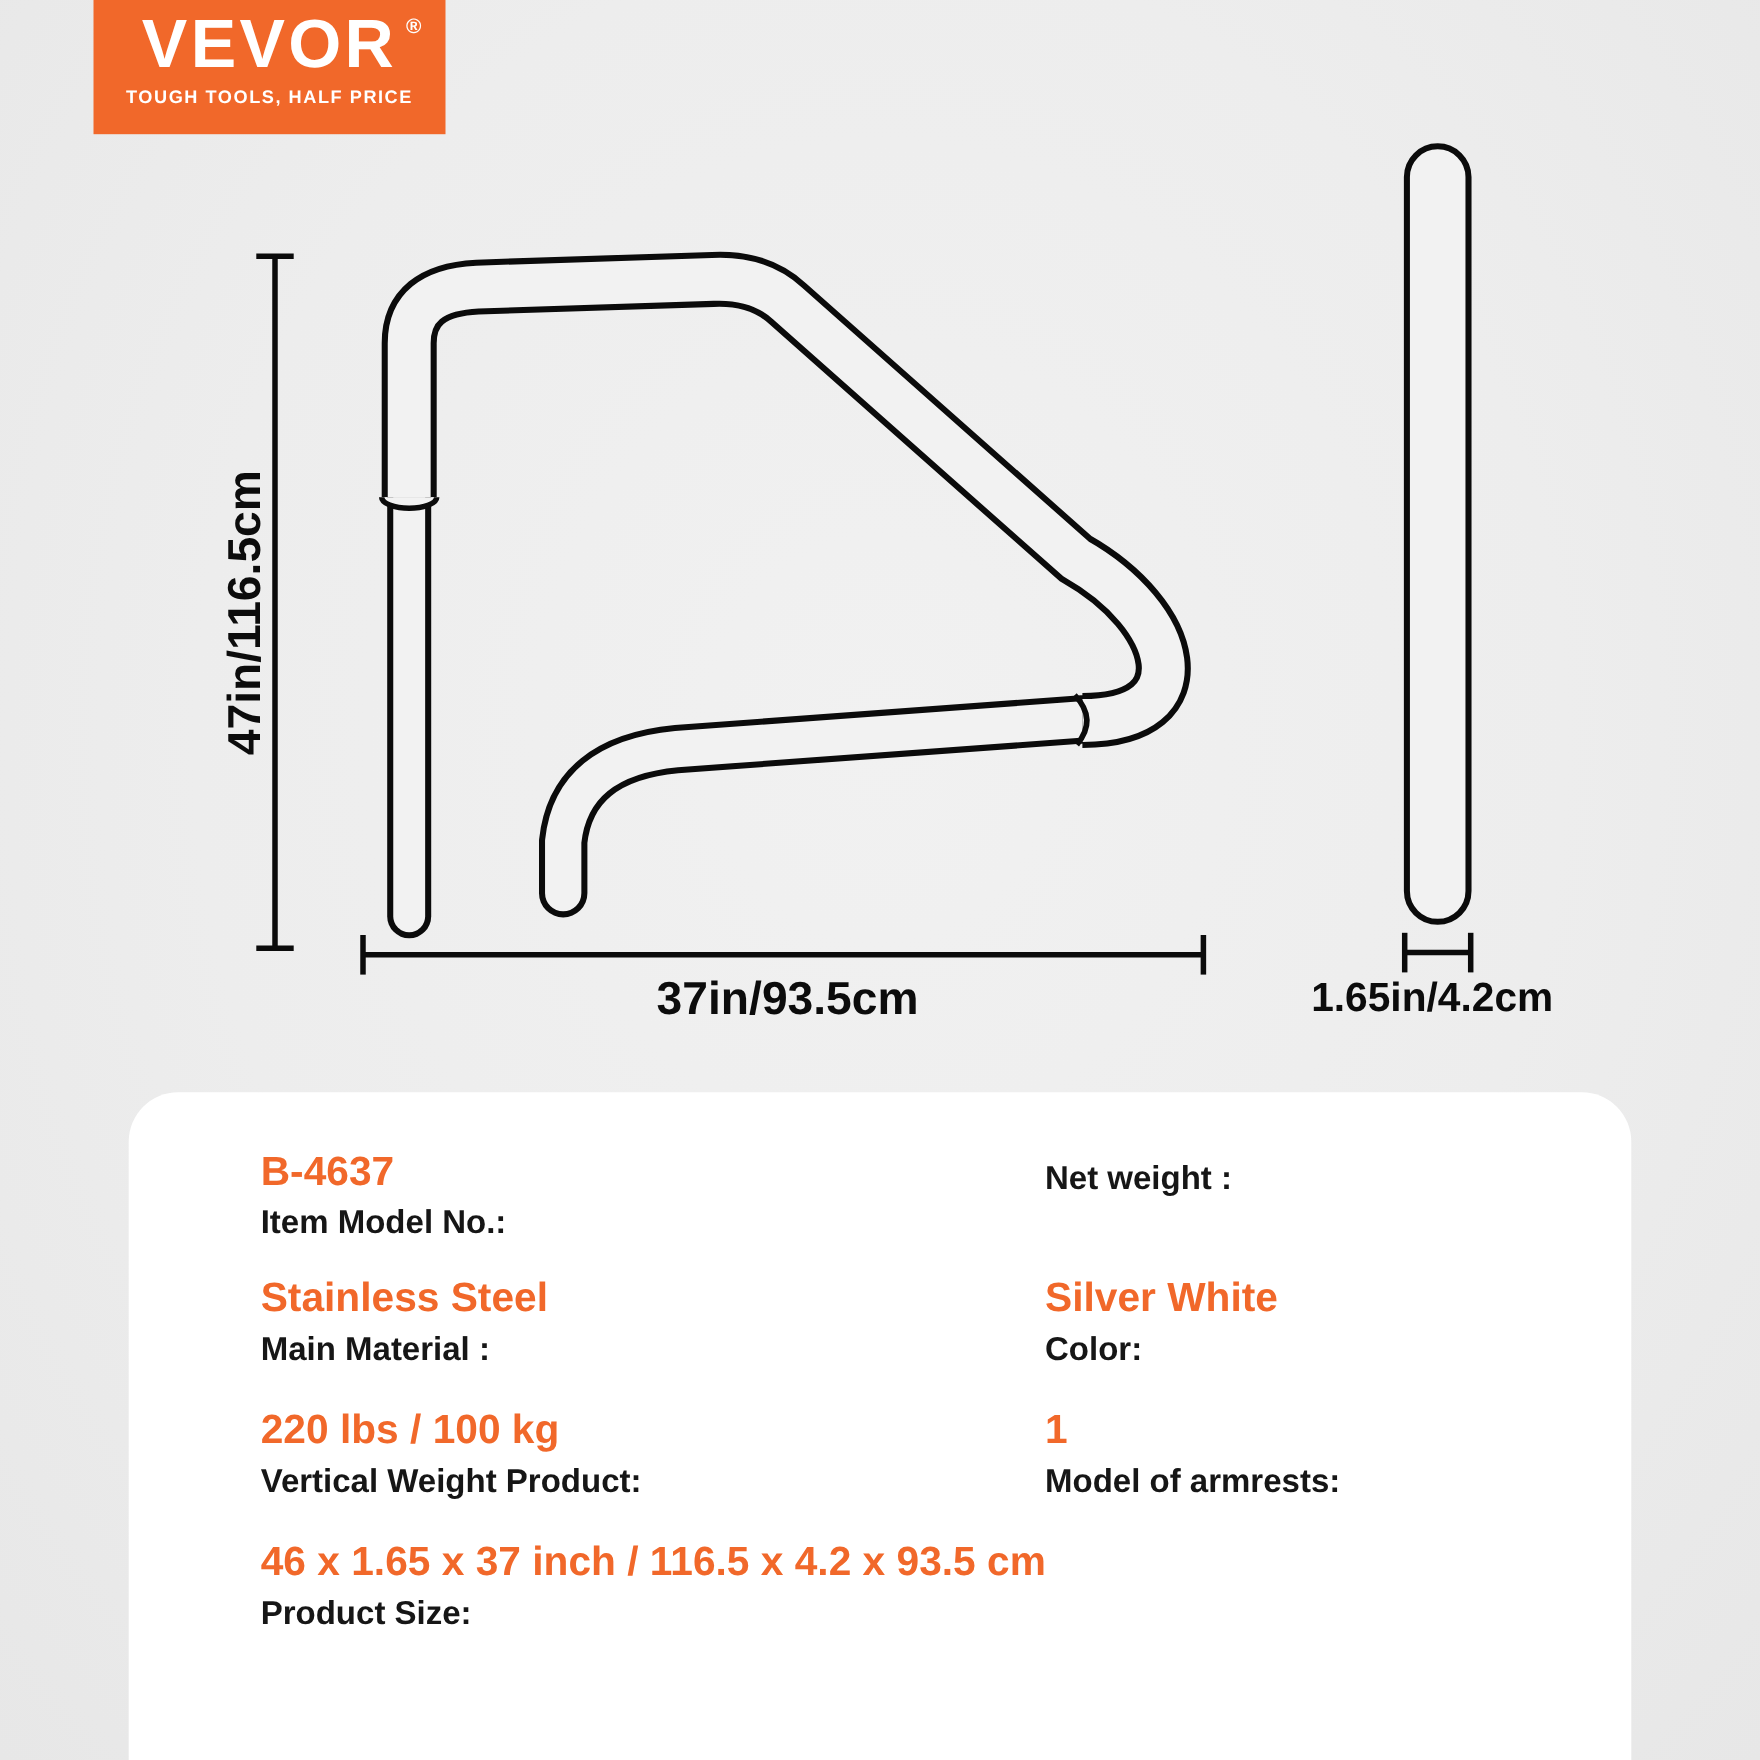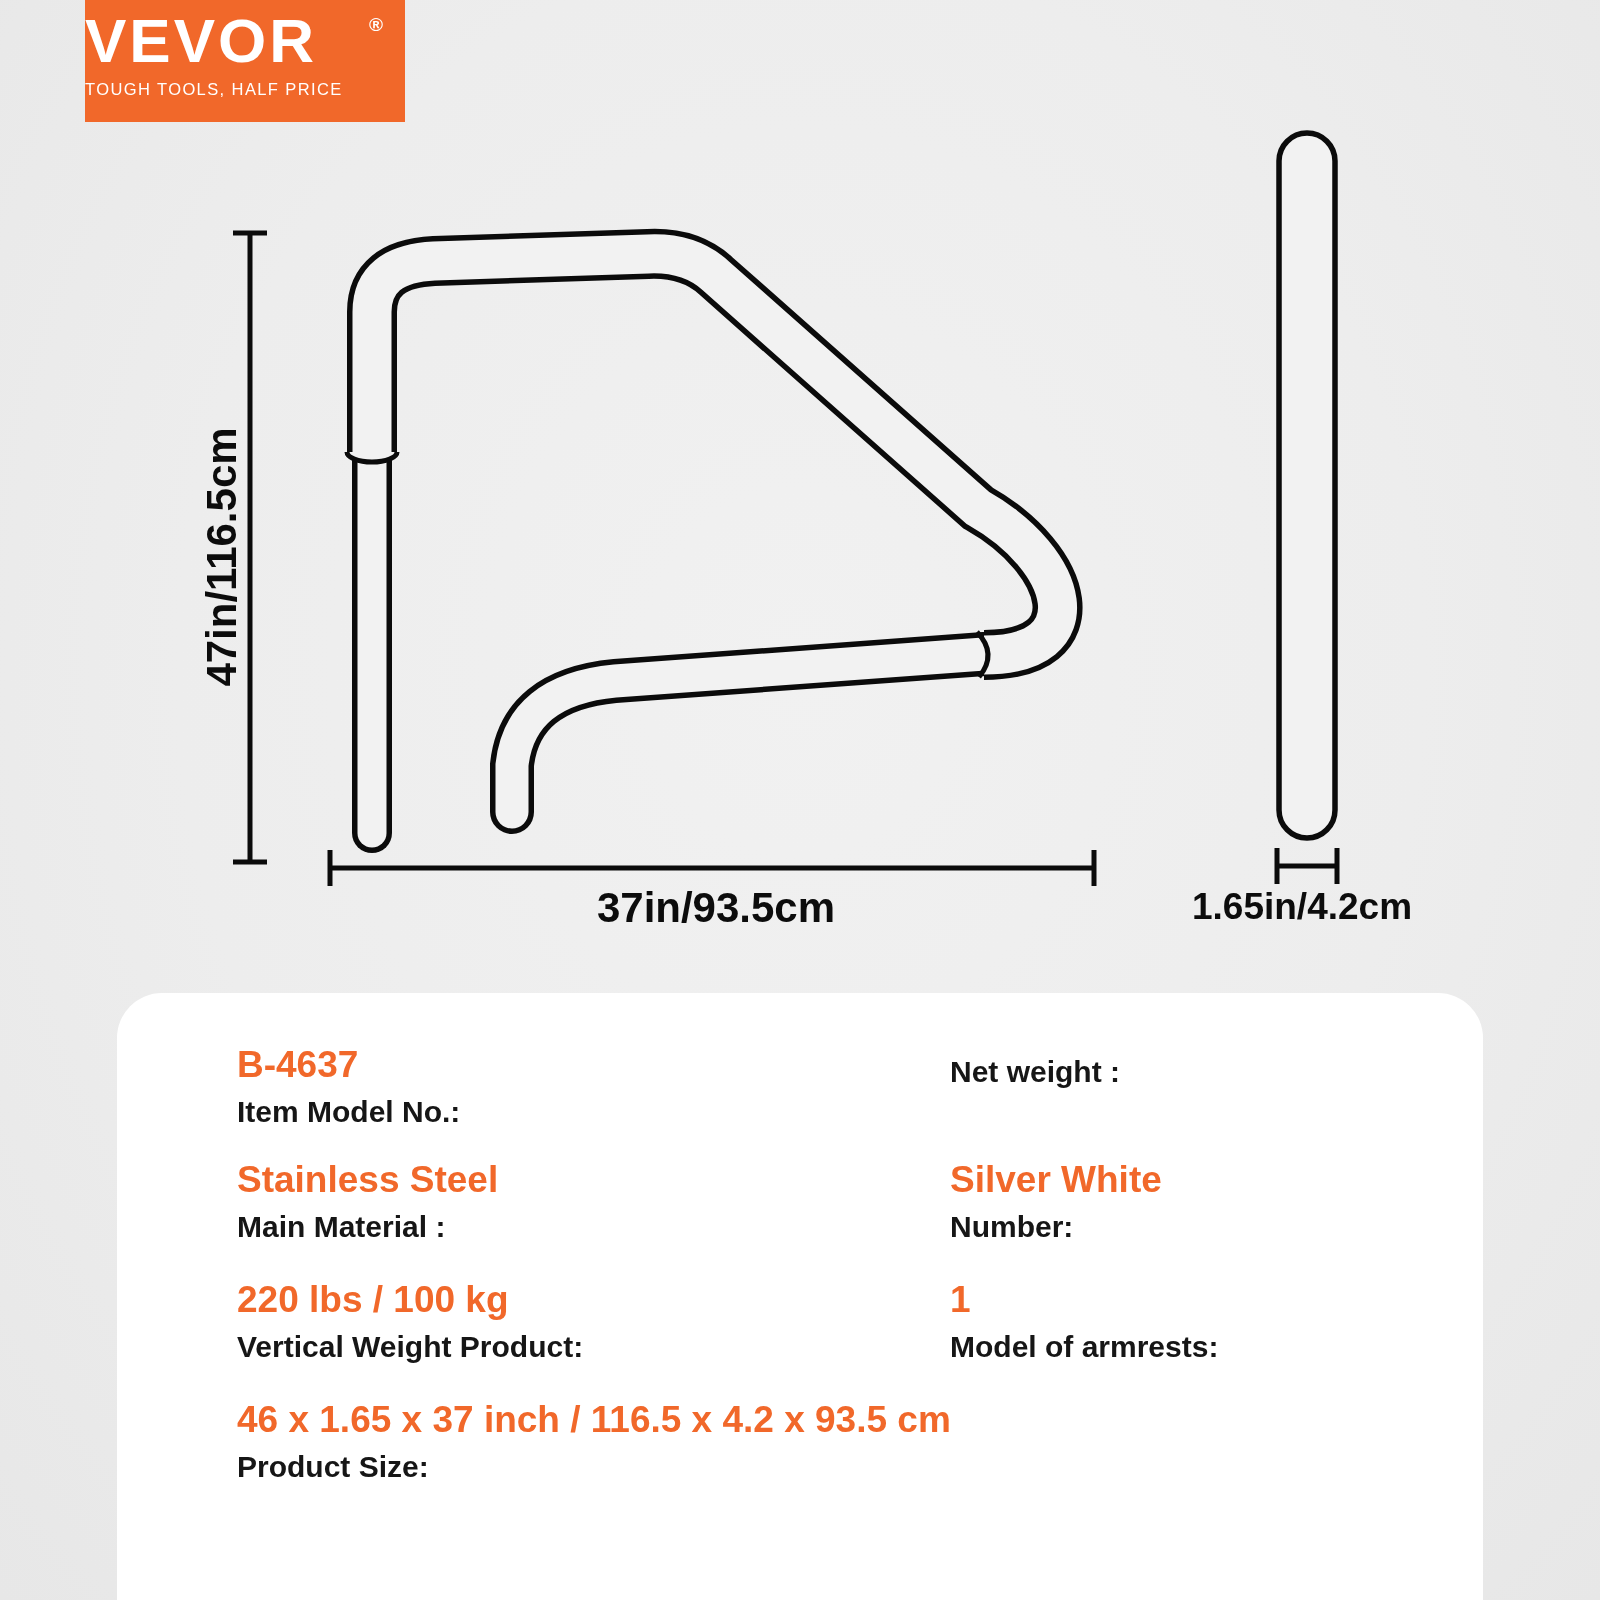--- a/index.html
+++ b/index.html
@@ -7,32 +7,32 @@
     width:1600px;height:1600px;position:relative;overflow:hidden;
     background:radial-gradient(ellipse at 50% 42%, #f1f1f1 0%, #ededed 55%, #e7e7e7 100%);
     font-family:"Liberation Sans","DejaVu Sans",sans-serif;
     -webkit-font-smoothing:antialiased;
   }
   .abs{position:absolute;}
 
   
   .logo-box{
     left:85px;top:0;width:320px;height:122px;
-    background:#f1682a;color:#fff;
+    background:#f1682a;color:#fff;text-align:center;
   }
   .logo-word{
     position:absolute;left:0;right:0;top:10px;
     font-size:62px;font-weight:900;letter-spacing:3px;line-height:62px;
   }
   .logo-reg{
     position:absolute;right:22px;top:14px;font-size:19px;font-weight:700;letter-spacing:0;
   }
   .logo-tagline{
     position:absolute;left:0;right:0;top:80px;
-    font-size:16.5px;font-weight:400;letter-spacing:1.4px;line-height:18px;
+    font-size:16.5px;font-weight:700;letter-spacing:1.4px;line-height:18px;
   }
 
   
   svg.diagram{position:absolute;left:0;top:0;}
   .dim-label{
     position:absolute;color:#0c0c0c;font-weight:700;white-space:nowrap;
   }
   .dim-h-main{left:716px;top:884px;transform:translateX(-50%);font-size:42px;}
   .dim-v-main{left:222px;top:557px;transform:translate(-50%,-50%) rotate(-90deg);font-size:42px;}
   .dim-side{left:1302px;top:886px;transform:translateX(-50%);font-size:37px;}
@@ -112,21 +112,21 @@
     <div class="lab">Net weight :</div>
   </div>
 
   <div class="cell" style="left:120px;top:167px;">
     <div class="val">Stainless Steel</div>
     <div class="lab">Main Material :</div>
   </div>
 
   <div class="cell" style="left:833px;top:167px;">
     <div class="val">Silver White</div>
-    <div class="lab">Number:</div>
+    <div class="lab">Color:</div>
   </div>
 
   <div class="cell" style="left:120px;top:287px;">
     <div class="val">220 lbs / 100 kg</div>
     <div class="lab">Vertical Weight Product:</div>
   </div>
 
   <div class="cell" style="left:833px;top:287px;">
     <div class="val">1</div>
     <div class="lab">Model of armrests:</div>

